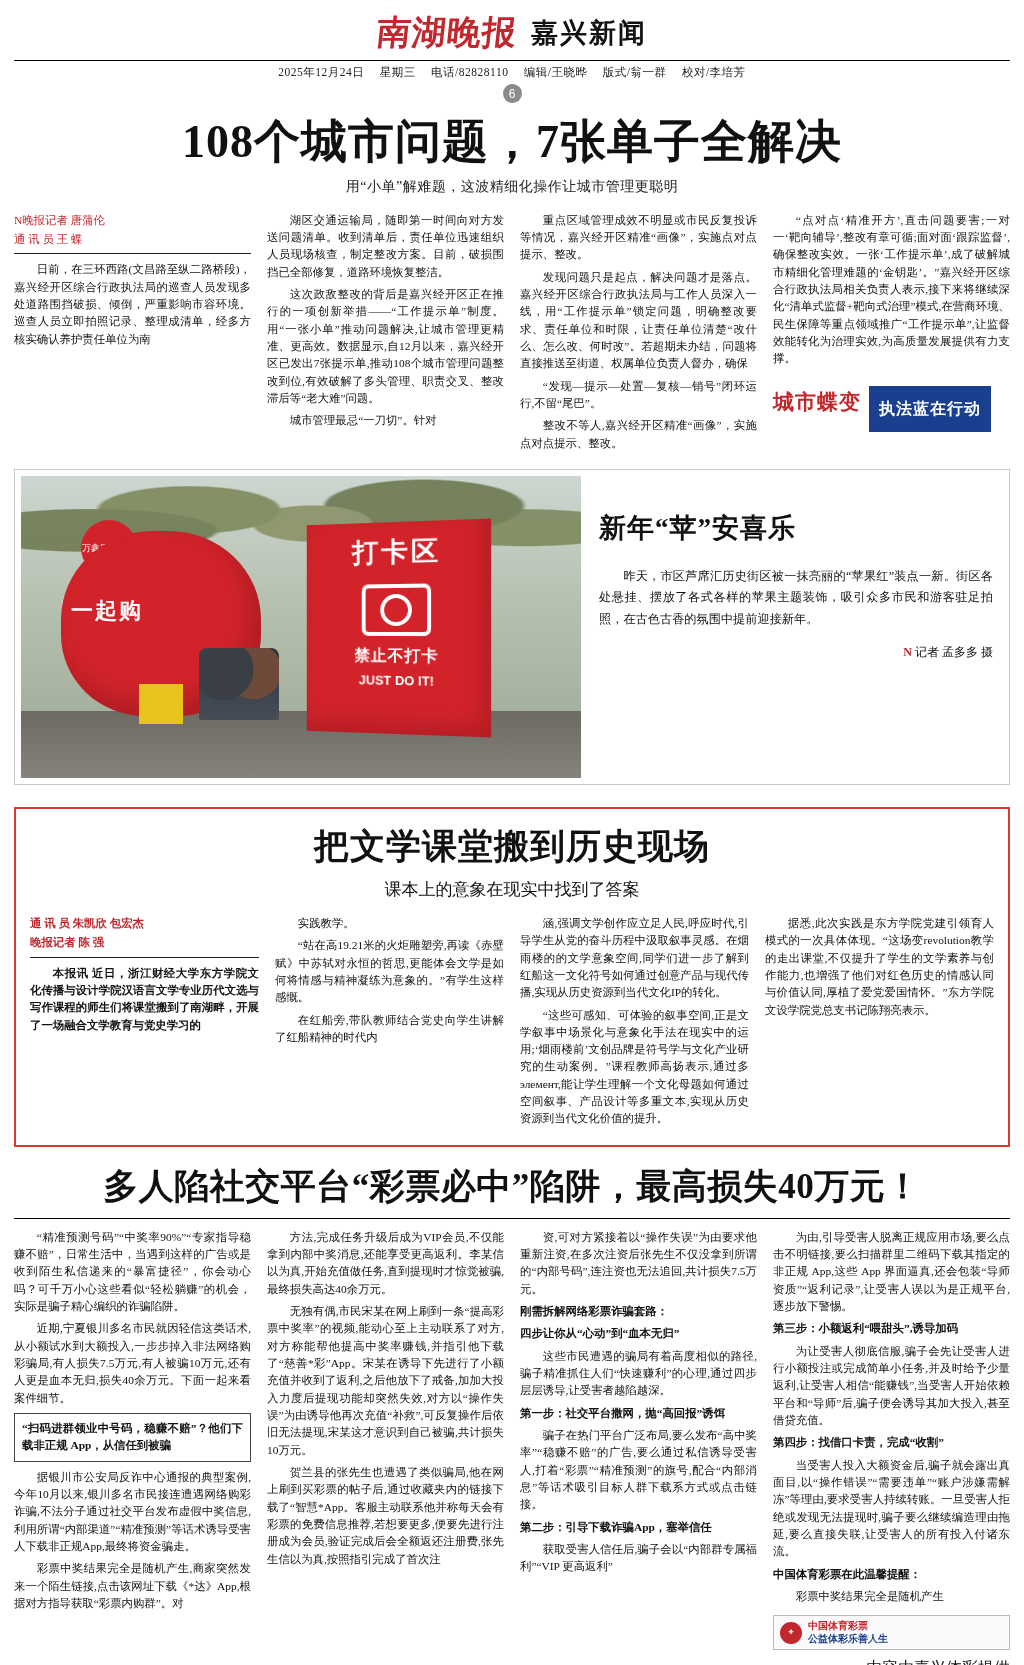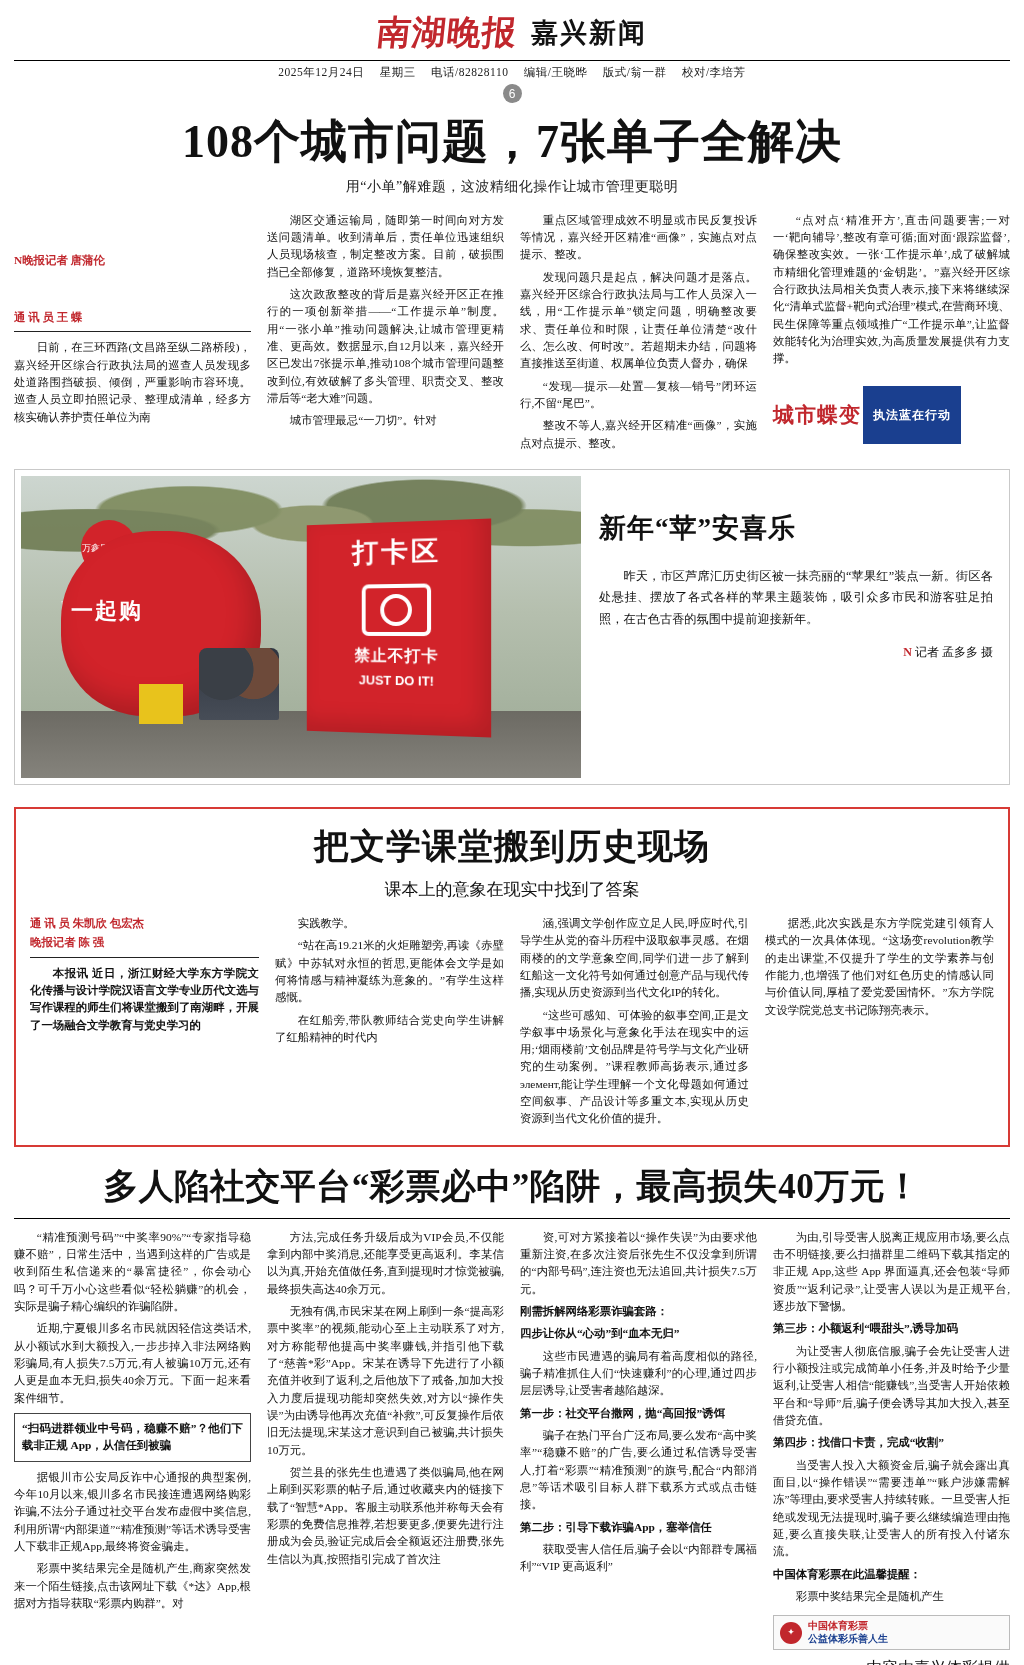--- a/index.html
+++ b/index.html
@@ -57,32 +57,32 @@
     grid-template-columns: 1fr 1fr 1fr 1fr;
     gap: 16px;
     margin-top: 16px;
     font-size: 11.4px;
     line-height: 1.52;
     text-align: justify;
   }
   .byline-red { color: #c1272d; font-weight: bold; font-size: 11.4px; }
   .byline-line { border-bottom: 1px solid #222; margin: 5px 0 7px 0; }
   .top-cols p { margin: 0 0 5px 0; text-indent: 2em; }
-  .top-cols .byline p { text-indent: 0; margin-bottom: 2px; font-weight: bold; margin-top: 40px; }
+  .top-cols .byline p { text-indent: 0; margin-bottom: 2px; font-weight: normal; }
   .lead-in { font-weight: bold; }
 
   
-  .badge-row { display: flex; align-items: center; gap: 2px; margin-top: 18px; justify-content: flex-start; }
+  .badge-row { display: flex; align-items: flex-start; gap: 8px; margin-top: 18px; justify-content: flex-start; }
   .badge-red {
     color: #c1272d; font-weight: bold; font-size: 21px; letter-spacing: 1px;
     font-family: "Liberation Sans", sans-serif;
   }
   .badge-blue {
-    background: #1a3f8f; color: #fff; font-weight: bold; font-size: 12px;
-    padding: 20px 10px; letter-spacing: 1px;
+    background: #1a3f8f; color: #fff; font-weight: bold; font-size: 16px;
+    padding: 11px 10px; letter-spacing: 1px;
     font-family: "Liberation Sans", sans-serif;
   }
 
   
   .photo-feature {
     margin-top: 12px; border: 1px solid #c9c9c9; padding: 6px;
     display: flex; gap: 14px; height: 316px;
   }
   .photo {
     width: 560px; height: 302px; position: relative; overflow: hidden;

